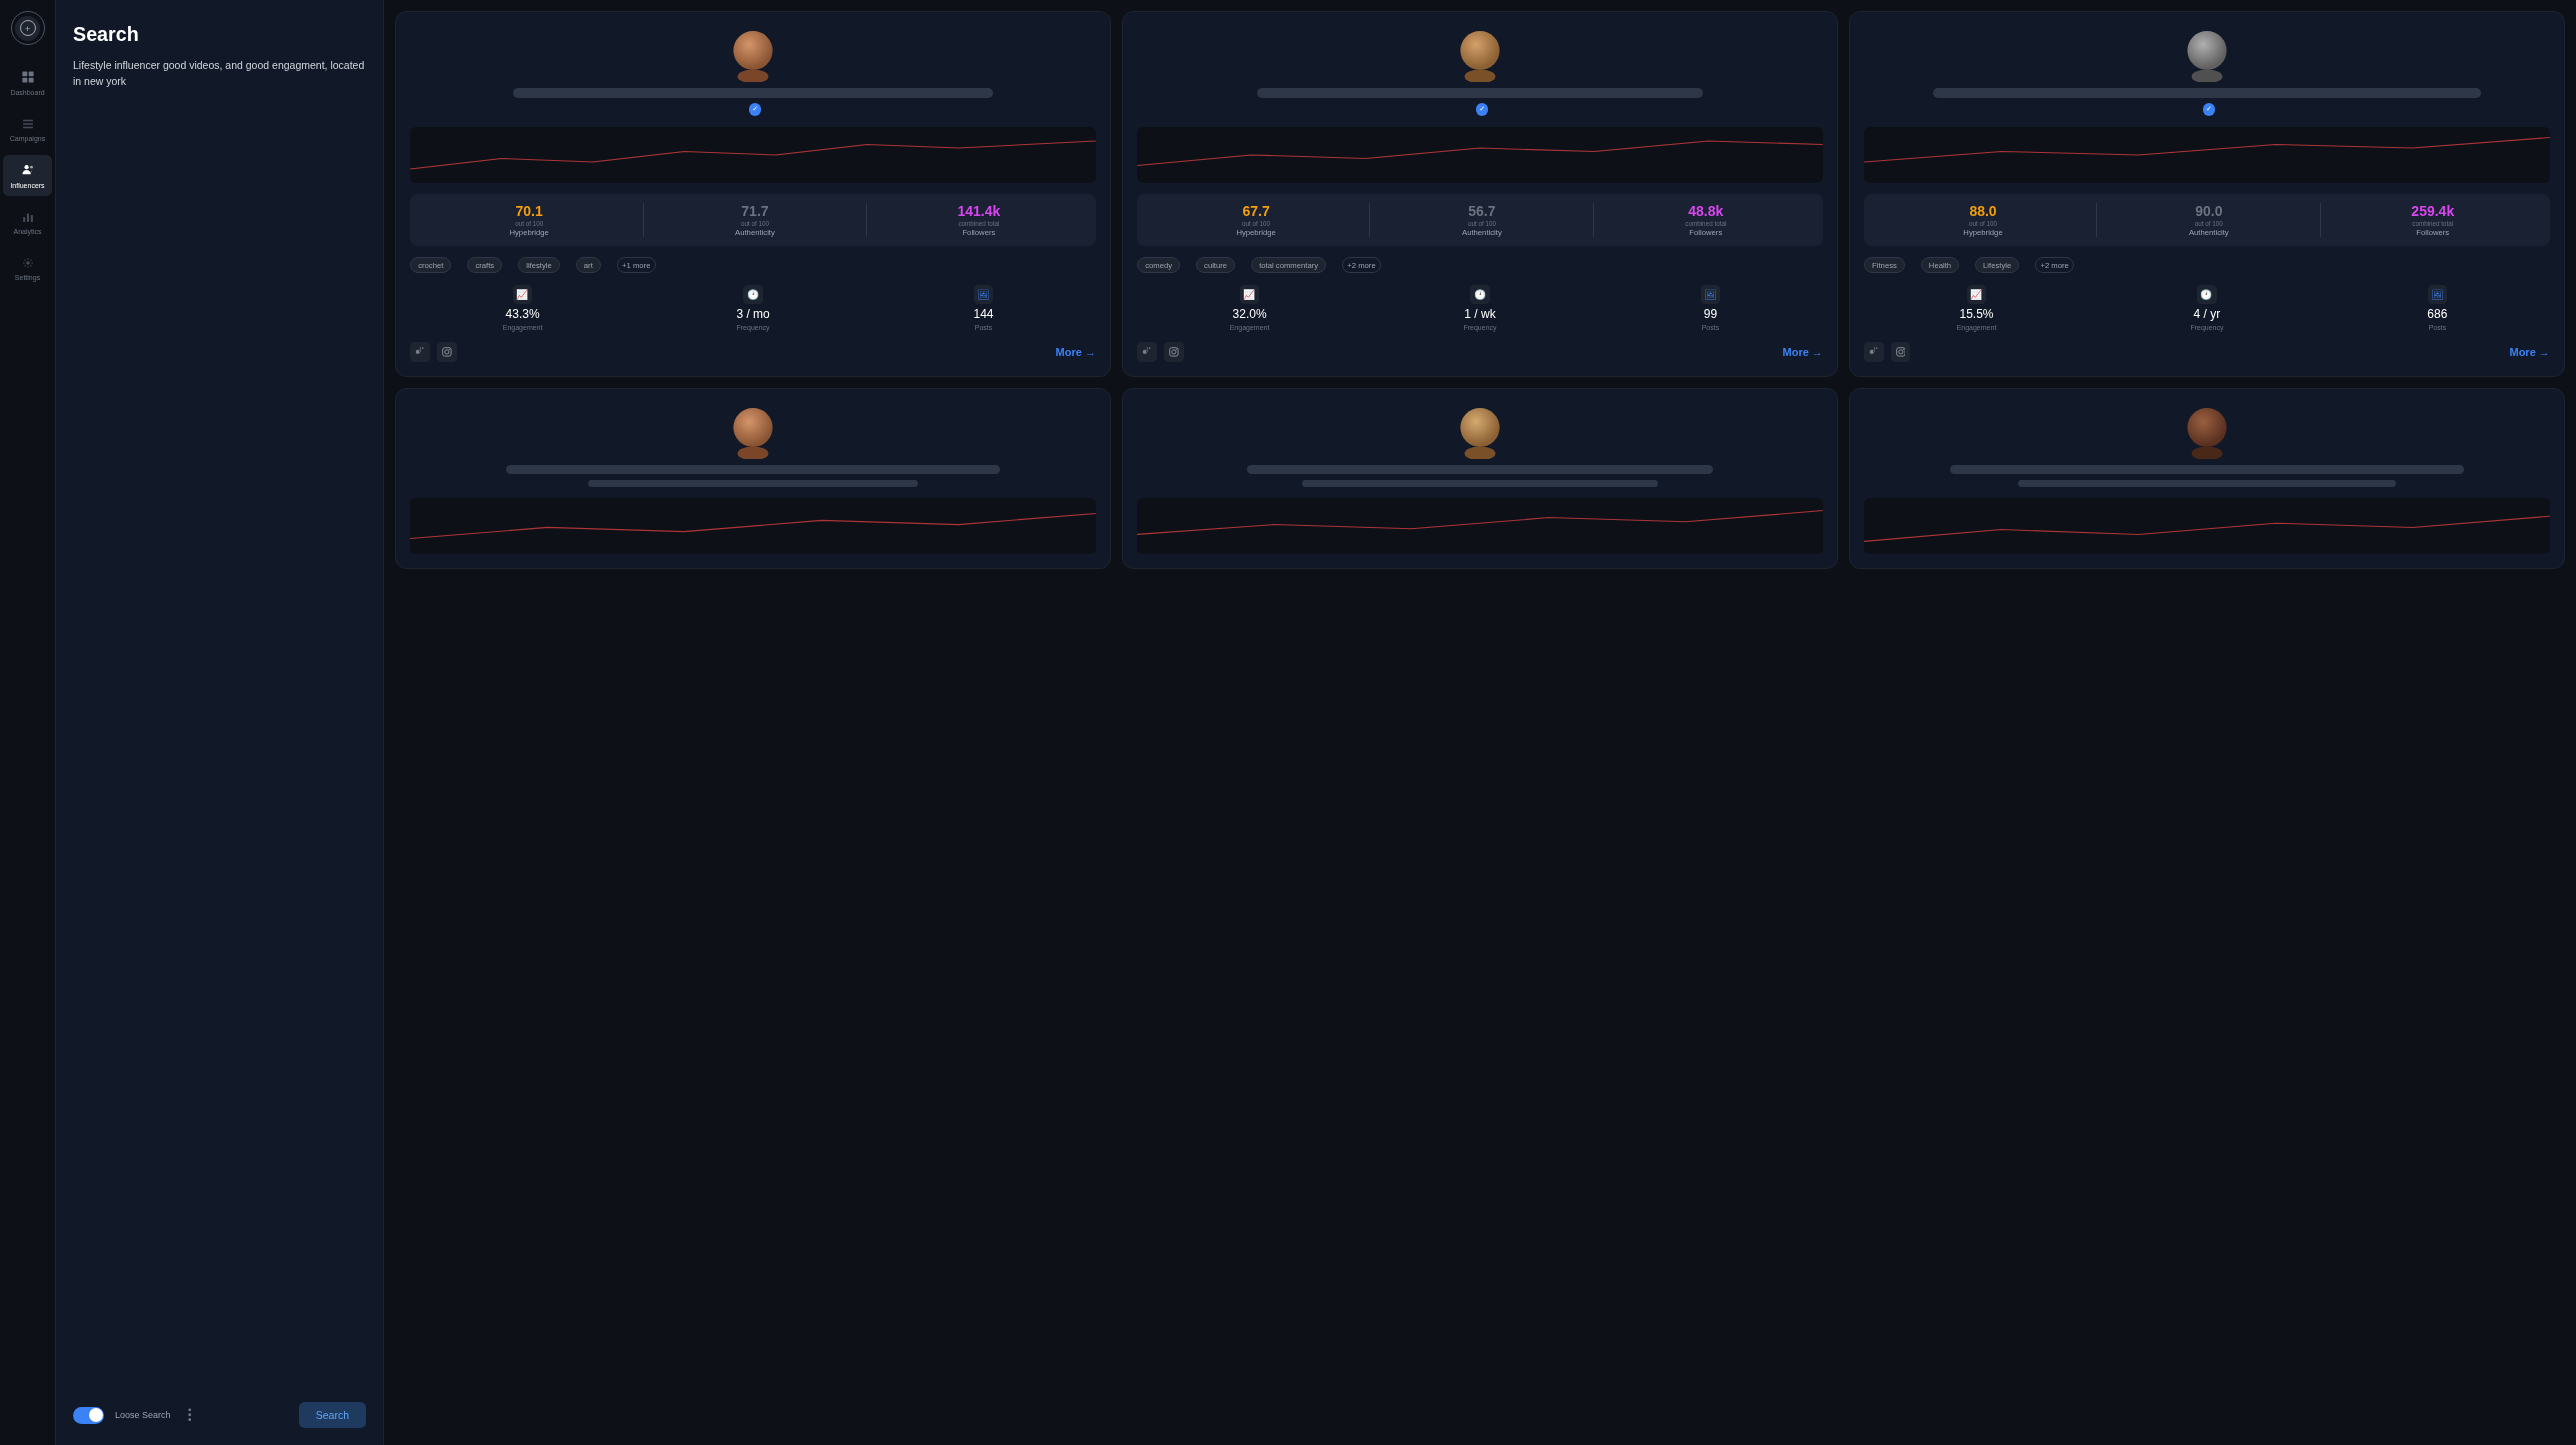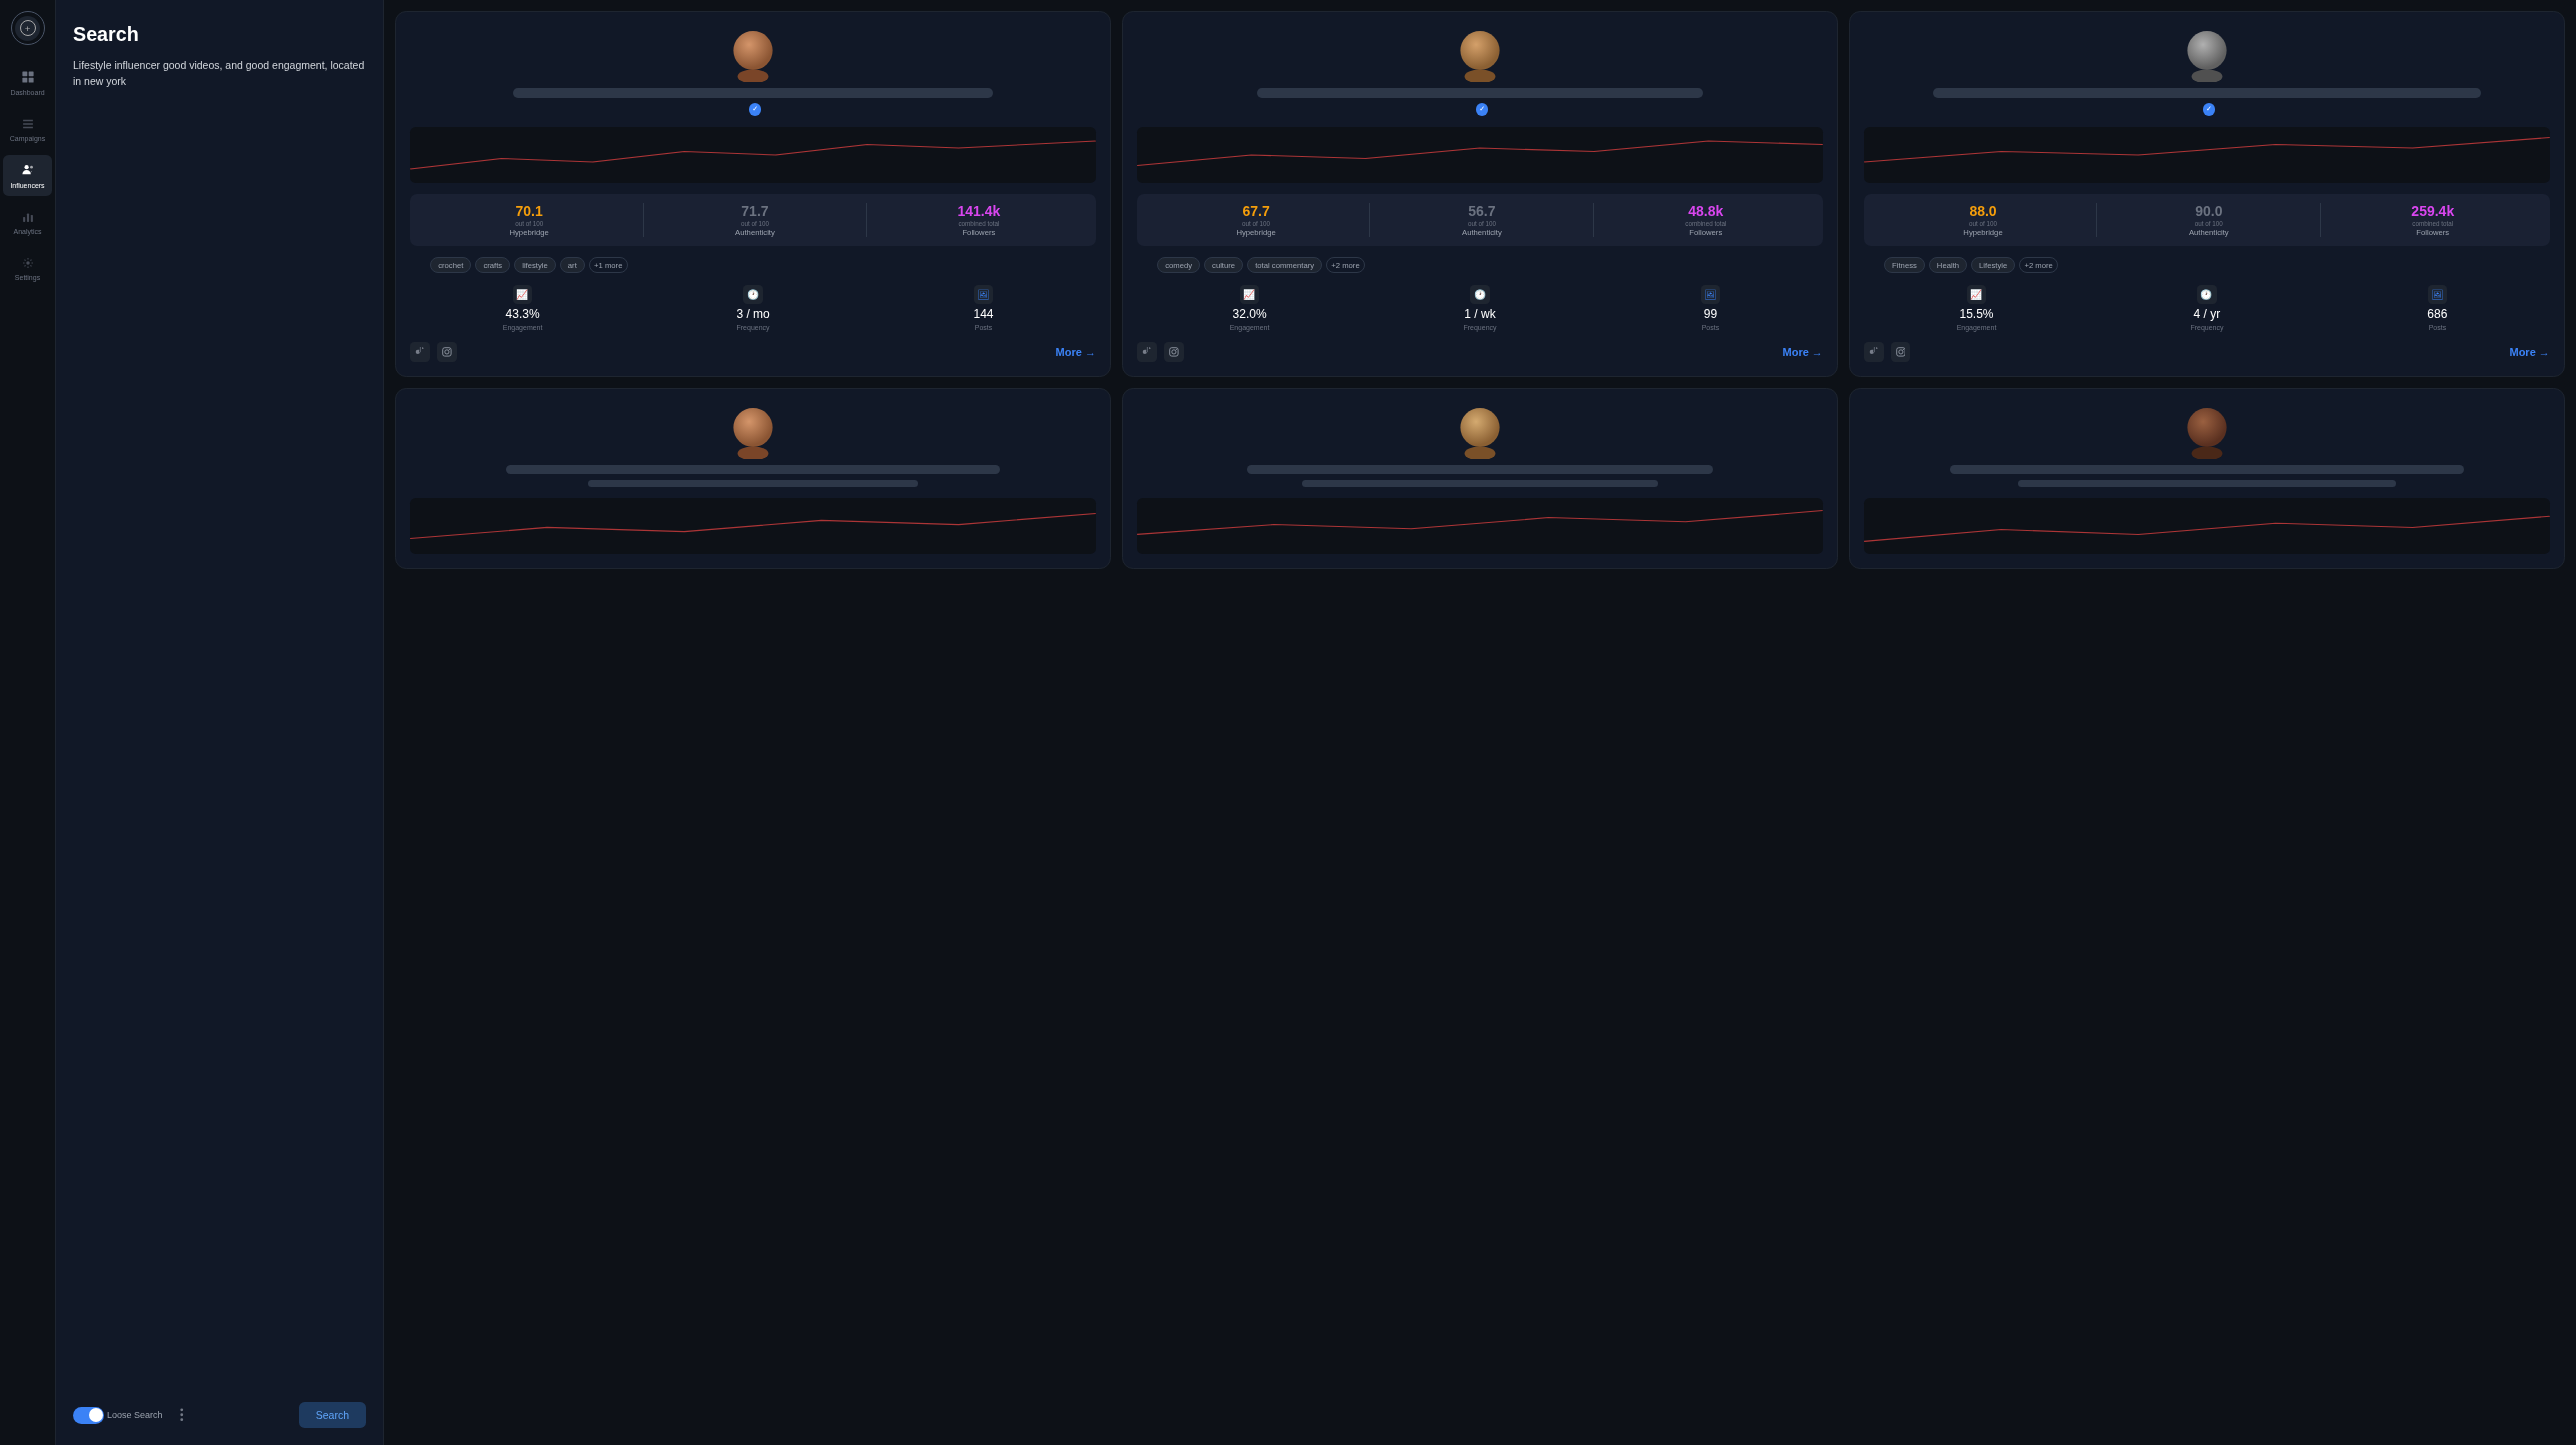--- a/index.html
+++ b/index.html
@@ -117,21 +117,21 @@
       bottom: 17px;
       left: 17px;
       right: 17px;
       display: flex;
       align-items: center;
       gap: 8.4px;
     }
     .toggle-container {
       display: flex;
       align-items: center;
-      gap: 3px;
+      gap: 11px;
     }
     .toggle {
       width: 31px;
       height: 17px;
       background: #3b82f6;
       border-radius: 8.4px;
       position: relative;
       cursor: pointer;
     }
     .toggle::after {
@@ -273,22 +273,21 @@
     }
     .score-divider {
       border-left: 0.7px solid #2d3748;
       padding-left: 2.8px;
     }
 
     
     .tags-row {
       display: flex;
       flex-wrap: wrap;
-      gap: 4px;
-      margin-left: 20px;
+      gap: 16px;
     }
     .tag {
       background: #1e2530;
       color: #9ca3af;
       font-size: 7.7px;
       padding: 2.8px 7px;
       border-radius: 14px;
       border: 0.7px solid #2d3748;
     }
     .tag-more {

